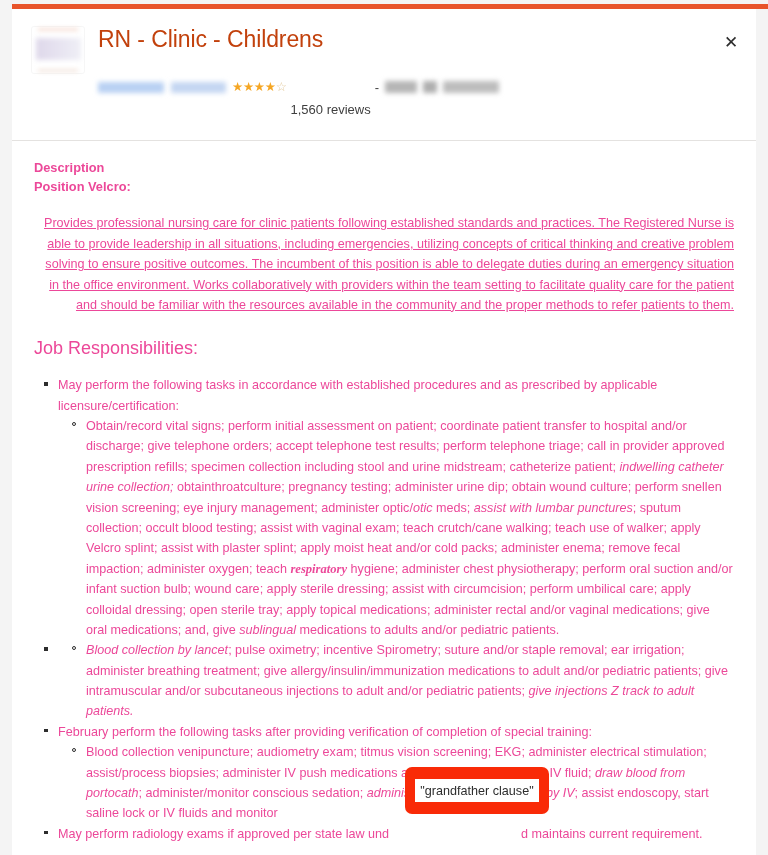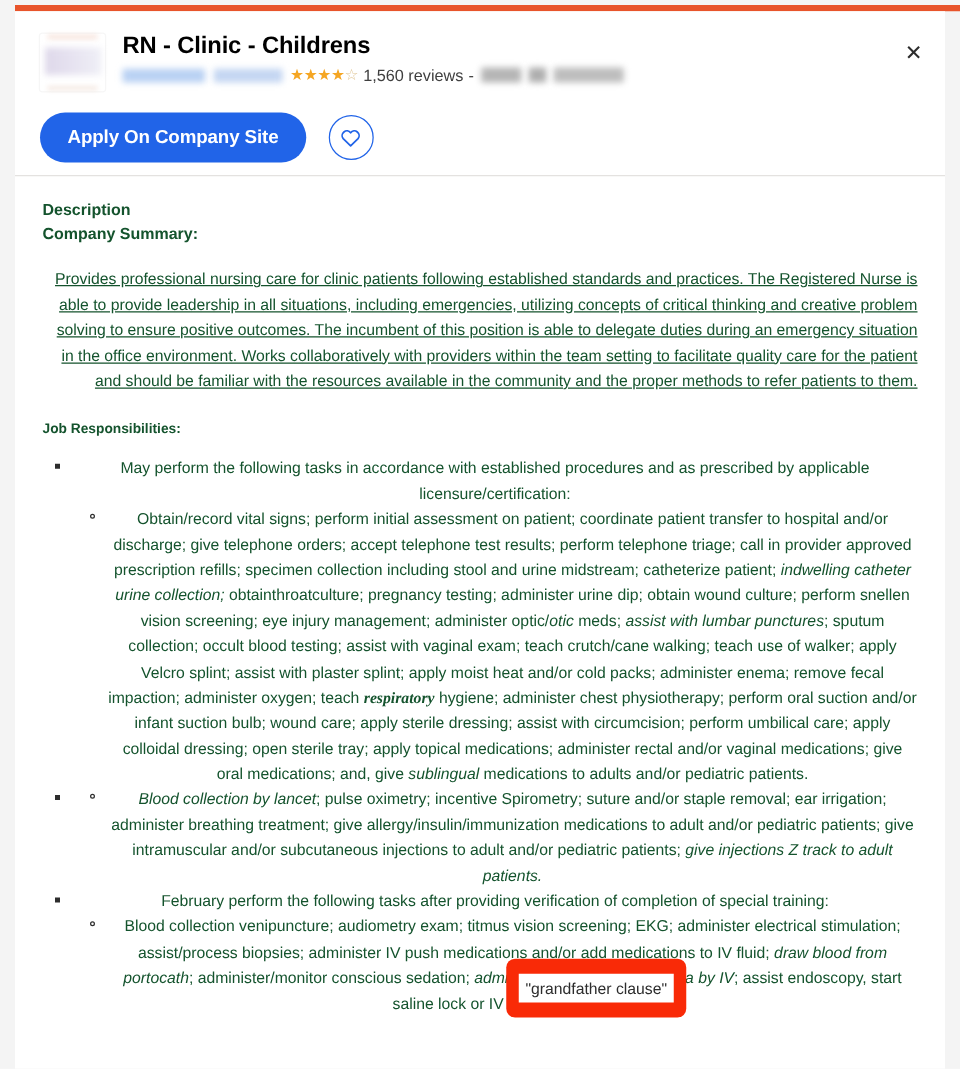--- a/index.html
+++ b/index.html
@@ -108,23 +108,23 @@
     left: 6px;
     top: 42px;
     width: 40px;
     height: 3px;
     background: #f3e6de;
     filter: blur(2px);
   }
 
   #header-text { flex: 1 1 auto; min-width: 0; padding-top: 1px;}
   #job-title {
-    font-size: 19px;
-    font-weight: bold;
-    color: #000000;
+    font-size: 23px;
+    font-weight: normal;
+    color: #c2410c;
     letter-spacing: -0.1px;
     margin: 0 0 5px 0;
     line-height: 1.2;
   }
   #meta-row {
     display: flex;
     align-items: center;
     font-size: 13px;
     color: #3f3f3f;
     line-height: 1;
@@ -140,21 +140,21 @@
   }
   .blur-blue-a { width: 66px; background: #b9d1f3; margin-right: 7px; }
   .blur-blue-b { width: 55px; background: #c4d6f2; margin-right: 6px; }
   .blur-gray-a { width: 32px; height: 12px; background: #b5b5b5; margin-left: 3px; margin-right: 6px;}
   .blur-gray-b { width: 14px; height: 12px; background: #aeaeae; margin-right: 6px;}
   .blur-gray-c { width: 56px; height: 12px; background: #bdbdbd; }
 
   #stars { letter-spacing: -0.3px; font-size: 12.5px; margin-right: 4px; line-height:1; }
   .star-on  { color: #f5a623; }
   .star-off { color: #e2c89a; }
-  #reviews-text { margin-right: 2px; }
+  #reviews-text { margin-right: 2px; margin-top: 44px; }
   #meta-sep { margin: 0 3px 0 2px; }
 
   
   #header-actions {
     display: flex;
     align-items: center;
     margin-top: 17px;
   }
   #apply-button {
     background: #2164e8;
@@ -182,41 +182,40 @@
     justify-content: center;
     cursor: pointer;
     padding: 0;
   }
 
   
   #job-body {
     padding: 17px 22px 0 22px;
     box-sizing: border-box;
     font-size: 12.6px;
-    color: #14532d;
+    color: #ec4899;
     line-height: 1.55;
   }
   .section-label { font-weight: bold; font-size: 12.8px; line-height:1.5;}
   #summary-paragraph {
     margin: 17px 0 0 0;
     line-height: 1.62;
     text-align: right;
     text-decoration: underline;
   }
   #responsibilities-heading {
-    font-weight: bold;
+    font-weight: normal;
     margin: 20px 0 0 0;
-    font-size: 11px;
+    font-size: 18px;
   }
 
   ul.lvl1 {
     margin: 12px 0 0 0;
     padding-left: 24px;
     list-style: none;
-    text-align: center;
   }
   ul.lvl1 > li {
     position: relative;
     margin-bottom: 0px;
     line-height: 1.62;
   }
   ul.lvl1 > li::before {
     content: "";
     position: absolute;
     left: -14px;
@@ -309,34 +308,26 @@
             </span>
             <span id="reviews-text">1,560 reviews</span>
             <span id="meta-sep">-</span>
             <span class="blur-chip blur-gray-a"></span>
             <span class="blur-chip blur-gray-b"></span>
             <span class="blur-chip blur-gray-c"></span>
           </div>
         </div>
       </div>
 
-      <div id="header-actions">
-        <button id="apply-button">Apply On Company Site</button>
-        <button id="save-job-button">
-          <svg width="17" height="16" viewBox="0 0 24 22">
-            <path d="M12 20.5 3.6 12.3A5.3 5.3 0 0 1 12 5.6a5.3 5.3 0 0 1 8.4 6.7Z" fill="none" stroke="#2164e8" stroke-width="2" stroke-linejoin="round"></path>
-          </svg>
-        </button>
-      </div>
     </div>
 
     <div id="job-body">
 
       <div class="section-label">Description</div>
-      <div class="section-label">Company Summary:</div>
+      <div class="section-label">Position Velcro:</div>
 
       <p id="summary-paragraph">Provides professional nursing care for clinic patients following established standards and practices. The Registered Nurse is able to provide leadership in all situations, including emergencies, utilizing concepts of critical thinking and creative problem solving to ensure positive outcomes. The incumbent of this position is able to delegate duties during an emergency situation in the office environment. Works collaboratively with providers within the team setting to facilitate quality care for the patient and should be familiar with the resources available in the community and the proper methods to refer patients to them.</p>
 
       <div id="responsibilities-heading">Job Responsibilities:</div>
 
       <ul class="lvl1">
 
         <li>
           <span>May perform the following tasks in accordance with established procedures and as prescribed by applicable licensure/certification:</span>
           <ul class="lvl2">
@@ -350,20 +341,21 @@
           </ul>
         </li>
 
         <li>
           <span>February perform the following tasks after providing verification of completion of special training:</span>
           <ul class="lvl2">
             <li><span><span>Blood collection venipuncture; audiometry exam; titmus vision screening; EKG; administer electrical stimulation; assist/process biopsies; administer IV push medications and/or add medications to IV fluid; </span><em>draw blood from portocath</em><span>; administer/monitor conscious sedation; </span><em>administer radio contrast media by IV</em><span>; assist endoscopy, start saline lock or IV fluids and monitor</span></span></li>
           </ul>
         </li>
 
+        <li><span><span>May perform radiology exams if approved per state law und</span><span style="display:inline-block;width:132px"></span><span>d maintains current requirement.</span></span></li>
 
       </ul>
     </div>
   </div>
 
   <div id="annotation-highlight"></div>
   <div id="annotation-inner">"grandfather clause"</div>
 
 </div>
 

